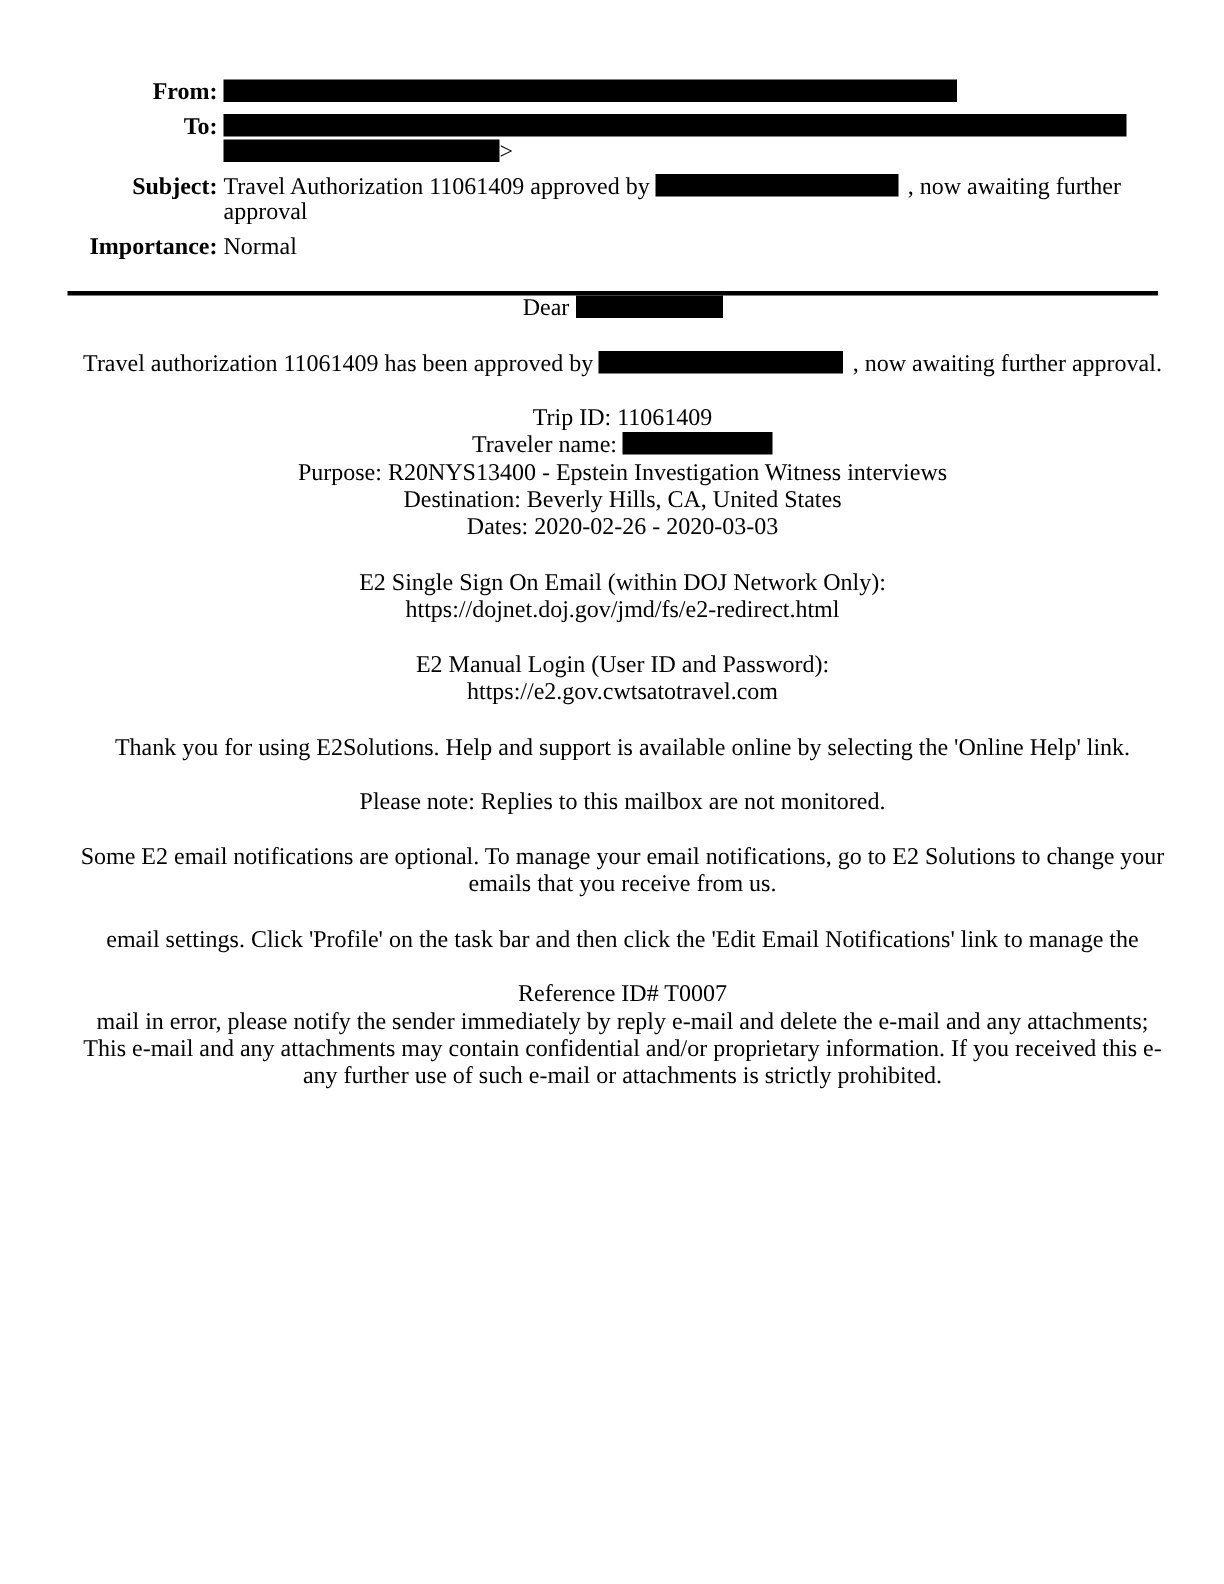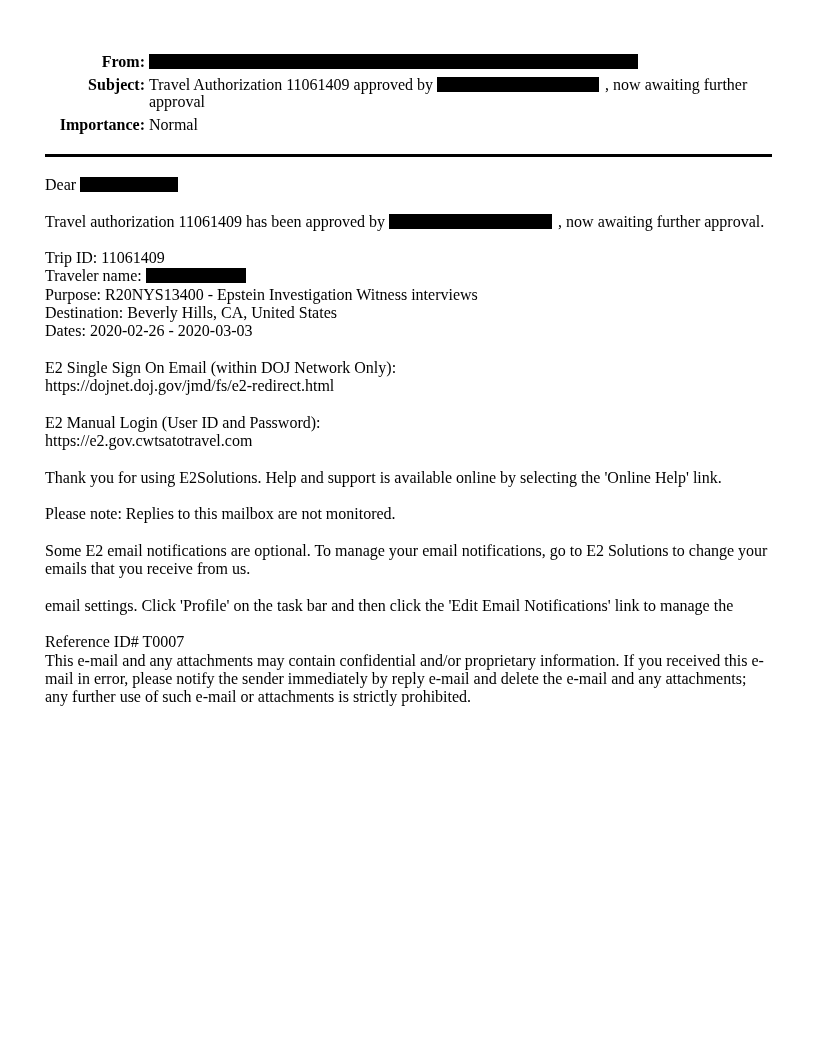--- a/index.html
+++ b/index.html
@@ -53,38 +53,43 @@
   }
   
   .rule {
     width: 727px;
     height: 3px;
     background: #000000;
     margin-top: 16px;
   }
   
   .body-text {
-    margin-top: 19px;
     width: 740px;
+    text-align: center;
   }
   .body-text p {
     margin: 0 0 18.3px 0;
     line-height: 18.3px;
   }
 </style>
 </head>
 <body>
 
 <div class="page">
 
   <table class="hdr">
     <tbody>
         <tr>
       <td class="lbl">From:</td>
       <td class="val"><span class="redact" style="width:489px"></span></td>
+    </tr>
+    <tr>
+      <td class="lbl">To:</td>
+      <td class="val"><span class="redact" style="width:602px"></span>
+        <span class="redact" style="width:184px"></span><span>&gt;</span></td>
     </tr>
     <tr>
       <td class="lbl">Subject:</td>
       <td class="val"><span>Travel Authorization 11061409 approved by </span><span class="redact gap" style="width:162px"></span><span>, now awaiting further approval</span></td>
     </tr>
     <tr>
       <td class="lbl">Importance:</td>
       <td class="val">Normal</td>
     </tr>
   </tbody>
@@ -126,19 +131,19 @@
     <p>
       </p>
       <div style="line-height:18.3px">Some E2 email notifications are optional. To manage your email notifications, go to E2 Solutions to change your</div>
       <div style="line-height:18.3px; margin-bottom:18.3px">emails that you receive from us.</div>
       <div style="line-height:18.3px">email settings. Click 'Profile' on the task bar and then click the 'Edit Email Notifications' link to manage the</div>
     <p></p>
 
     <p>
       </p>
       <div style="line-height:18.3px">Reference ID# T0007</div>
+      <div style="line-height:18.3px">mail in error, please notify the sender immediately by reply e-mail and delete the e-mail and any attachments;</div>
       <div style="line-height:18.3px">This e-mail and any attachments may contain confidential and/or proprietary information. If you received this e-</div>
-      <div style="line-height:18.3px">mail in error, please notify the sender immediately by reply e-mail and delete the e-mail and any attachments;</div>
       <div style="line-height:18.3px">any further use of such e-mail or attachments is strictly prohibited.</div>
     <p></p>
 
   </div>
 </div>
 
 </body></html>

